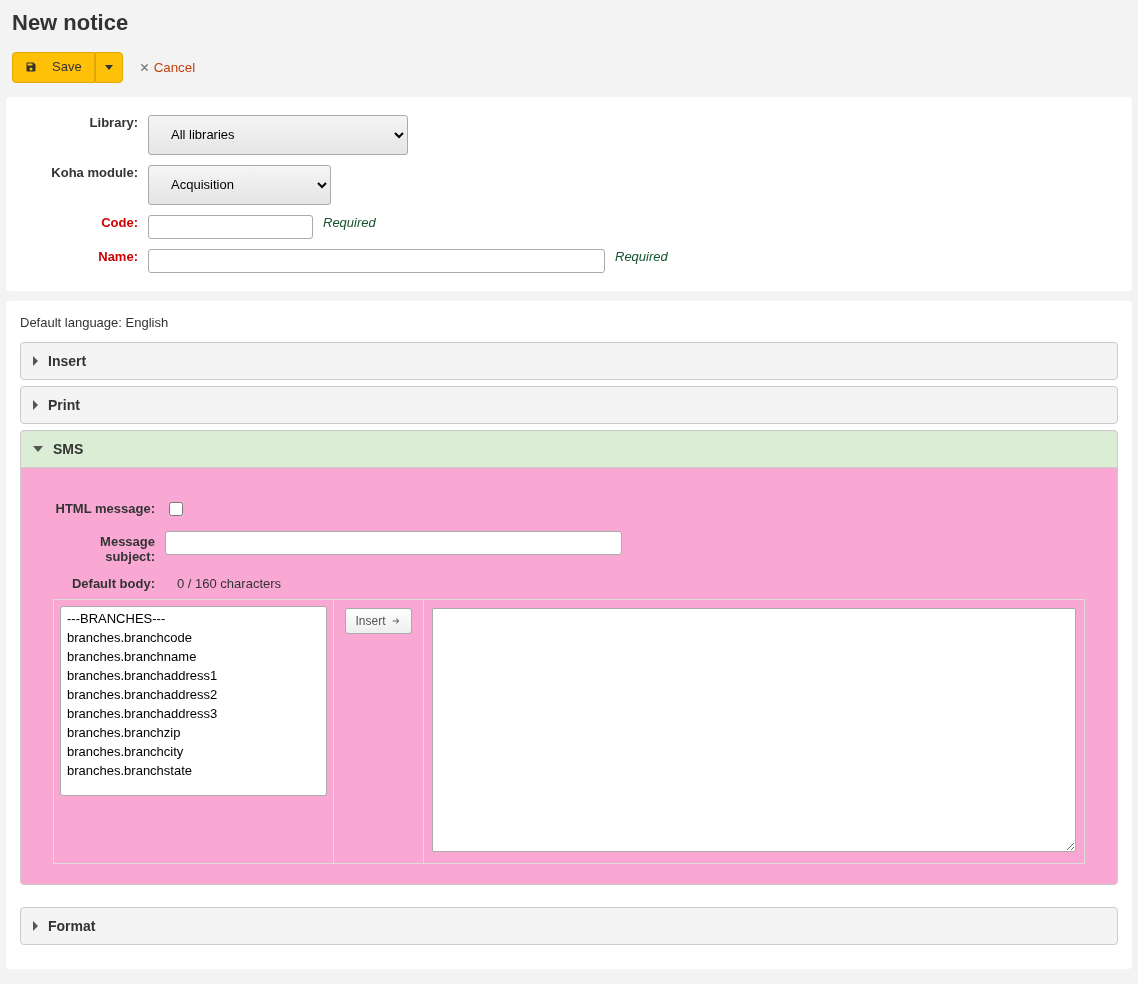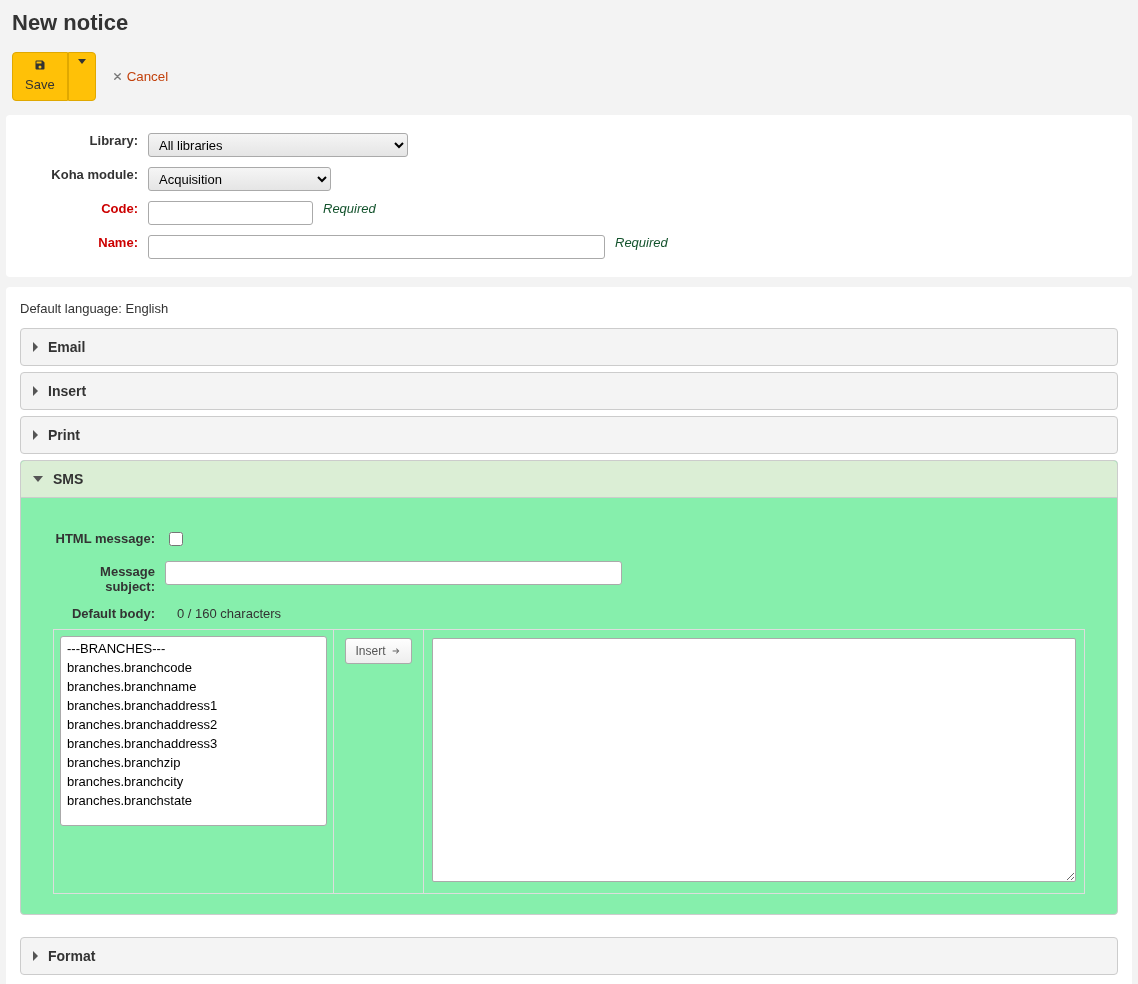--- a/index.html
+++ b/index.html
@@ -26,29 +26,28 @@
     align-items: center;
     gap: 12px;
     margin: 0 0 14px 6px;
   }
   .btn-group {
     display: inline-flex;
   }
   .btn {
     display: inline-flex;
     align-items: center;
-    gap: 6px;
+    gap: 15px;
     padding: 6px 12px;
     font-size: 13px;
     border: 1px solid #ccc;
     border-radius: 4px;
     background: linear-gradient(#fefefe, #eee);
     cursor: pointer;
     line-height: 1.3;
-    flex-direction: column;
   }
   .btn-yellow {
     background: #ffc107;
     border-color: #e0a800;
     color: #333;
     font-weight: normal;
   }
   .btn-group .btn-yellow { border-top-right-radius: 0; border-bottom-right-radius: 0; }
   .btn-group .btn-caret {
     background: #ffc107;
@@ -82,25 +81,25 @@
   .form-label {
     width: 120px;
     text-align: right;
     font-weight: bold;
     padding-right: 10px;
     font-size: 13px;
   }
   .form-label.required { color: #c00; }
   select {
     font-size: 13px;
-    padding: 3px 6px;
+    padding: 3px 18px;
     border: 1px solid #aaa;
     border-radius: 3px;
     background: linear-gradient(#f5f5f5,#e5e5e5);
-    height: 24px;
+    height: 40px;
   }
   select.lib { width: 260px; }
   select.mod { width: 183px; }
   input[type="text"] {
     font-size: 13px;
     padding: 3px 6px;
     border: 1px solid #aaa;
     border-radius: 3px;
     height: 24px;
     background: #fff;
@@ -117,21 +116,21 @@
     padding: 0 0 12px 0;
   }
   .lang-label { color: #333; }
   .accordion {
     border: 1px solid #ccc;
     border-radius: 4px;
     margin-bottom: 6px;
     background: #f4f4f4;
   }
   .accordion.expanded {
-    background: #86efac;
+    background: #f9a8d4;
   }
   .acc-header {
     display: flex;
     align-items: center;
     padding: 10px 12px;
     font-weight: bold;
     font-size: 14px;
     cursor: pointer;
     border-radius: 4px;
   }
@@ -297,26 +296,20 @@
       <span class="required-text">Required</span>
     </div>
   </div>
 
   <div class="panel" style="padding:14px 14px 18px 14px;">
     <div class="lang-row">
       <span class="lang-label">Default language:</span>
       <span>English</span>
     </div>
 
-    <div class="accordion">
-      <div class="acc-header">
-        <span class="caret-icon"></span>
-        <span>Email</span>
-      </div>
-    </div>
 
     <div class="accordion">
       <div class="acc-header">
         <span class="caret-icon"></span>
         <span>Insert</span>
       </div>
     </div>
 
     <div class="accordion">
       <div class="acc-header">

